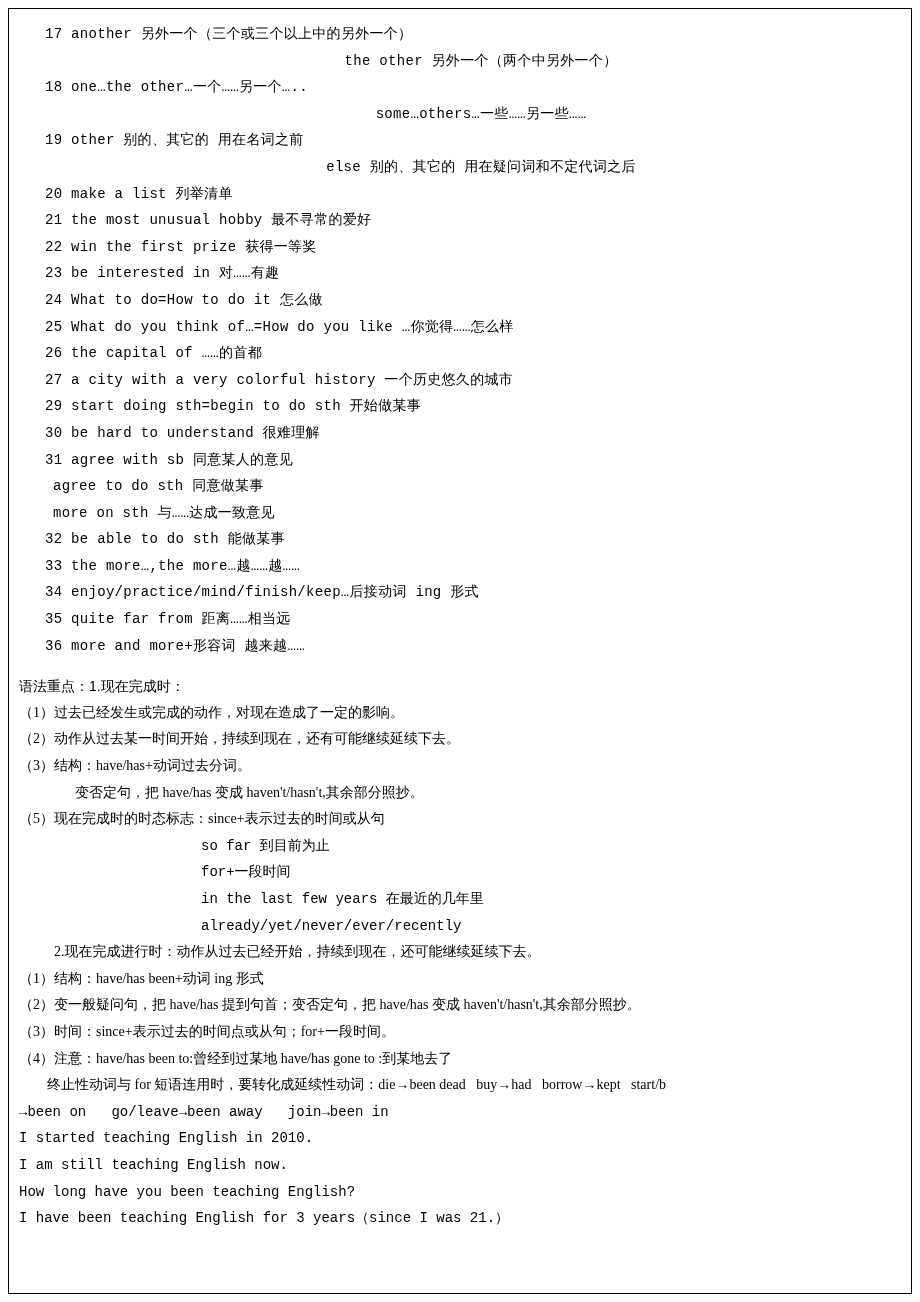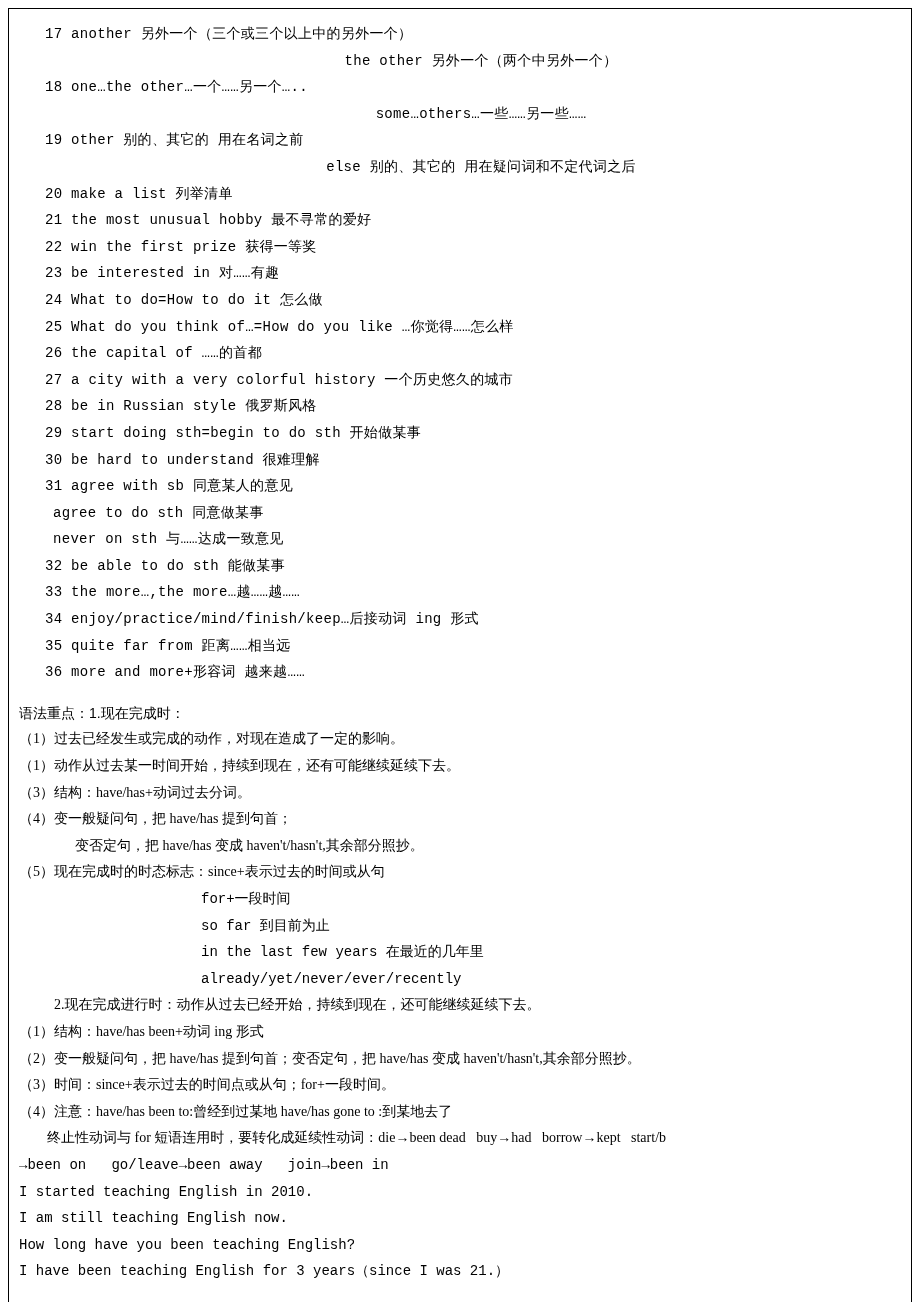--- a/index.html
+++ b/index.html
@@ -87,43 +87,41 @@
   <div class="vocab-line">19 other 别的、其它的 用在名词之前</div>
   <div class="vocab-sub">else 别的、其它的 用在疑问词和不定代词之后</div>
   <div class="vocab-line">20 make a list 列举清单</div>
   <div class="vocab-line">21 the most unusual hobby 最不寻常的爱好</div>
   <div class="vocab-line">22 win the first prize 获得一等奖</div>
   <div class="vocab-line">23 be interested in 对……有趣</div>
   <div class="vocab-line">24 What to do=How to do it 怎么做</div>
   <div class="vocab-line">25 What do you think of…=How do you like …你觉得……怎么样</div>
   <div class="vocab-line">26 the capital of ……的首都</div>
   <div class="vocab-line">27 a city with a very colorful history 一个历史悠久的城市</div>
-  <div class="vocab-line">28 be in Russian style 俄罗斯风格</div>
   <div class="vocab-line">29 start doing sth=begin to do sth 开始做某事</div>
   <div class="vocab-line">30 be hard to understand 很难理解</div>
   <div class="vocab-line">31 agree with sb 同意某人的意见</div>
   <div class="vocab-sub2">agree to do sth 同意做某事</div>
-  <div class="vocab-sub2">never on sth 与……达成一致意见</div>
+  <div class="vocab-sub2">more on sth 与……达成一致意见</div>
   <div class="vocab-line">32 be able to do sth 能做某事</div>
   <div class="vocab-line">33 the more…,the more…越……越……</div>
   <div class="vocab-line">34 enjoy/practice/mind/finish/keep…后接动词 ing 形式</div>
   <div class="vocab-line">35 quite far from 距离……相当远</div>
   <div class="vocab-line">36 more and more+形容词 越来越……</div>
 
   <div class="spacer"></div>
 
   <div class="section-head">语法重点：1.现在完成时：</div>
   <div class="grammar-line">（1）过去已经发生或完成的动作，对现在造成了一定的影响。</div>
-  <div class="grammar-line">（1）动作从过去某一时间开始，持续到现在，还有可能继续延续下去。</div>
+  <div class="grammar-line">（2）动作从过去某一时间开始，持续到现在，还有可能继续延续下去。</div>
   <div class="grammar-line">（3）结构：have/has+动词过去分词。</div>
-  <div class="grammar-line">（4）变一般疑问句，把 have/has 提到句首；</div>
   <div class="grammar-indent">变否定句，把 have/has 变成 haven't/hasn't,其余部分照抄。</div>
   <div class="grammar-line">（5）现在完成时的时态标志：since+表示过去的时间或从句</div>
+  <div class="grammar-indent2">so far 到目前为止</div>
   <div class="grammar-indent2">for+一段时间</div>
-  <div class="grammar-indent2">so far 到目前为止</div>
   <div class="grammar-indent2">in the last few years 在最近的几年里</div>
   <div class="grammar-indent2">already/yet/never/ever/recently</div>
   <div class="grammar-line">          2.现在完成进行时：动作从过去已经开始，持续到现在，还可能继续延续下去。</div>
   <div class="grammar-line">（1）结构：have/has been+动词 ing 形式</div>
   <div class="grammar-line">（2）变一般疑问句，把 have/has 提到句首；变否定句，把 have/has 变成 haven't/hasn't,其余部分照抄。</div>
   <div class="grammar-line">（3）时间：since+表示过去的时间点或从句；for+一段时间。</div>
   <div class="grammar-line">（4）注意：have/has been to:曾经到过某地 have/has gone to :到某地去了</div>
   <div class="grammar-indent3">终止性动词与 for 短语连用时，要转化成延续性动词：die→been dead   buy→had   borrow→kept   start/b</div>
   <div class="example-line">→been on   go/leave→been away   join→been in</div>
   <div class="example-line">I started teaching English in 2010.</div>

